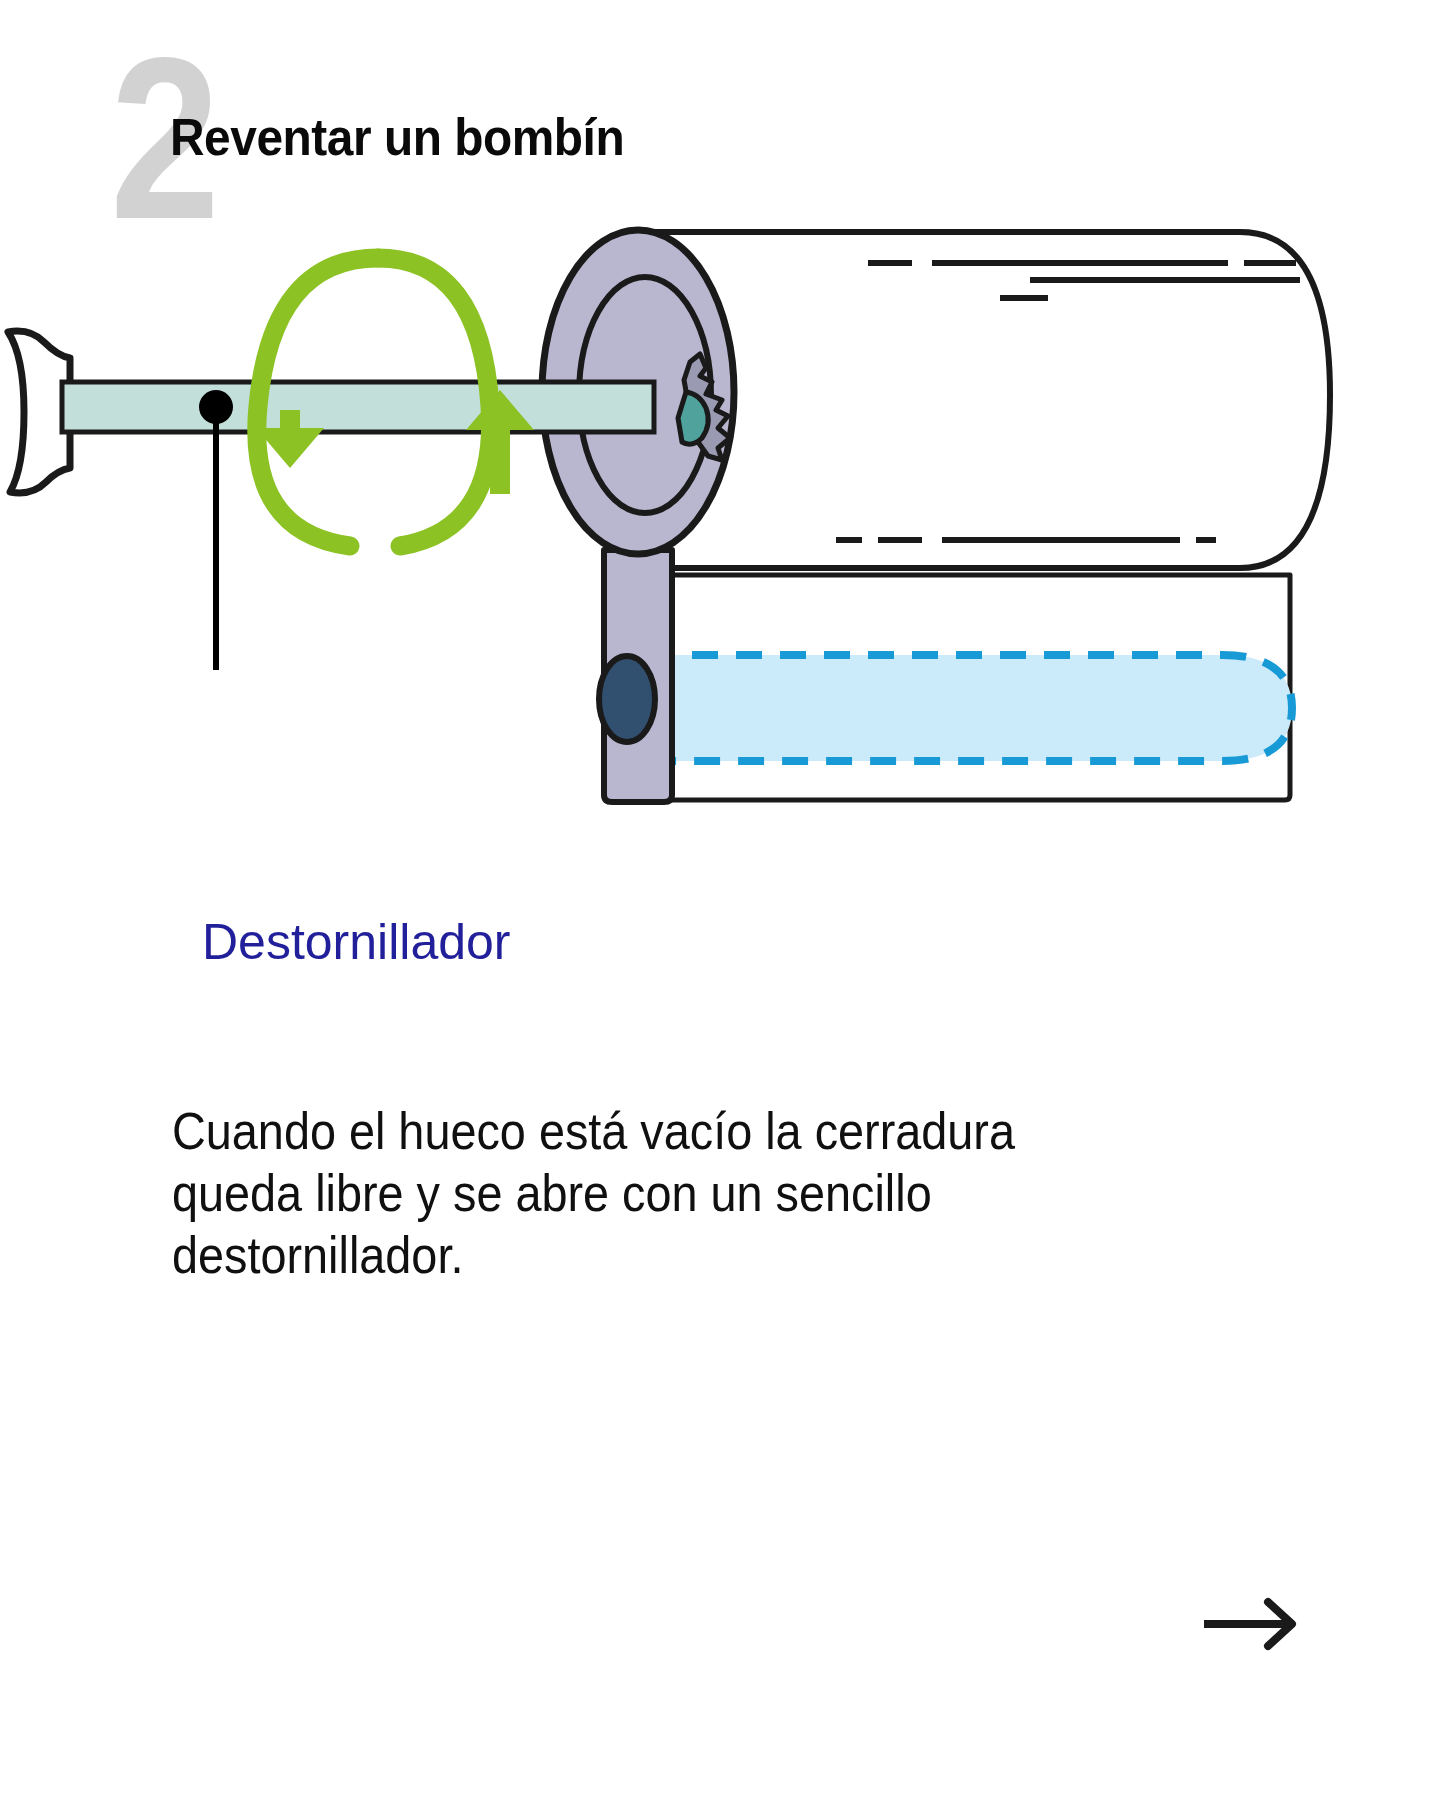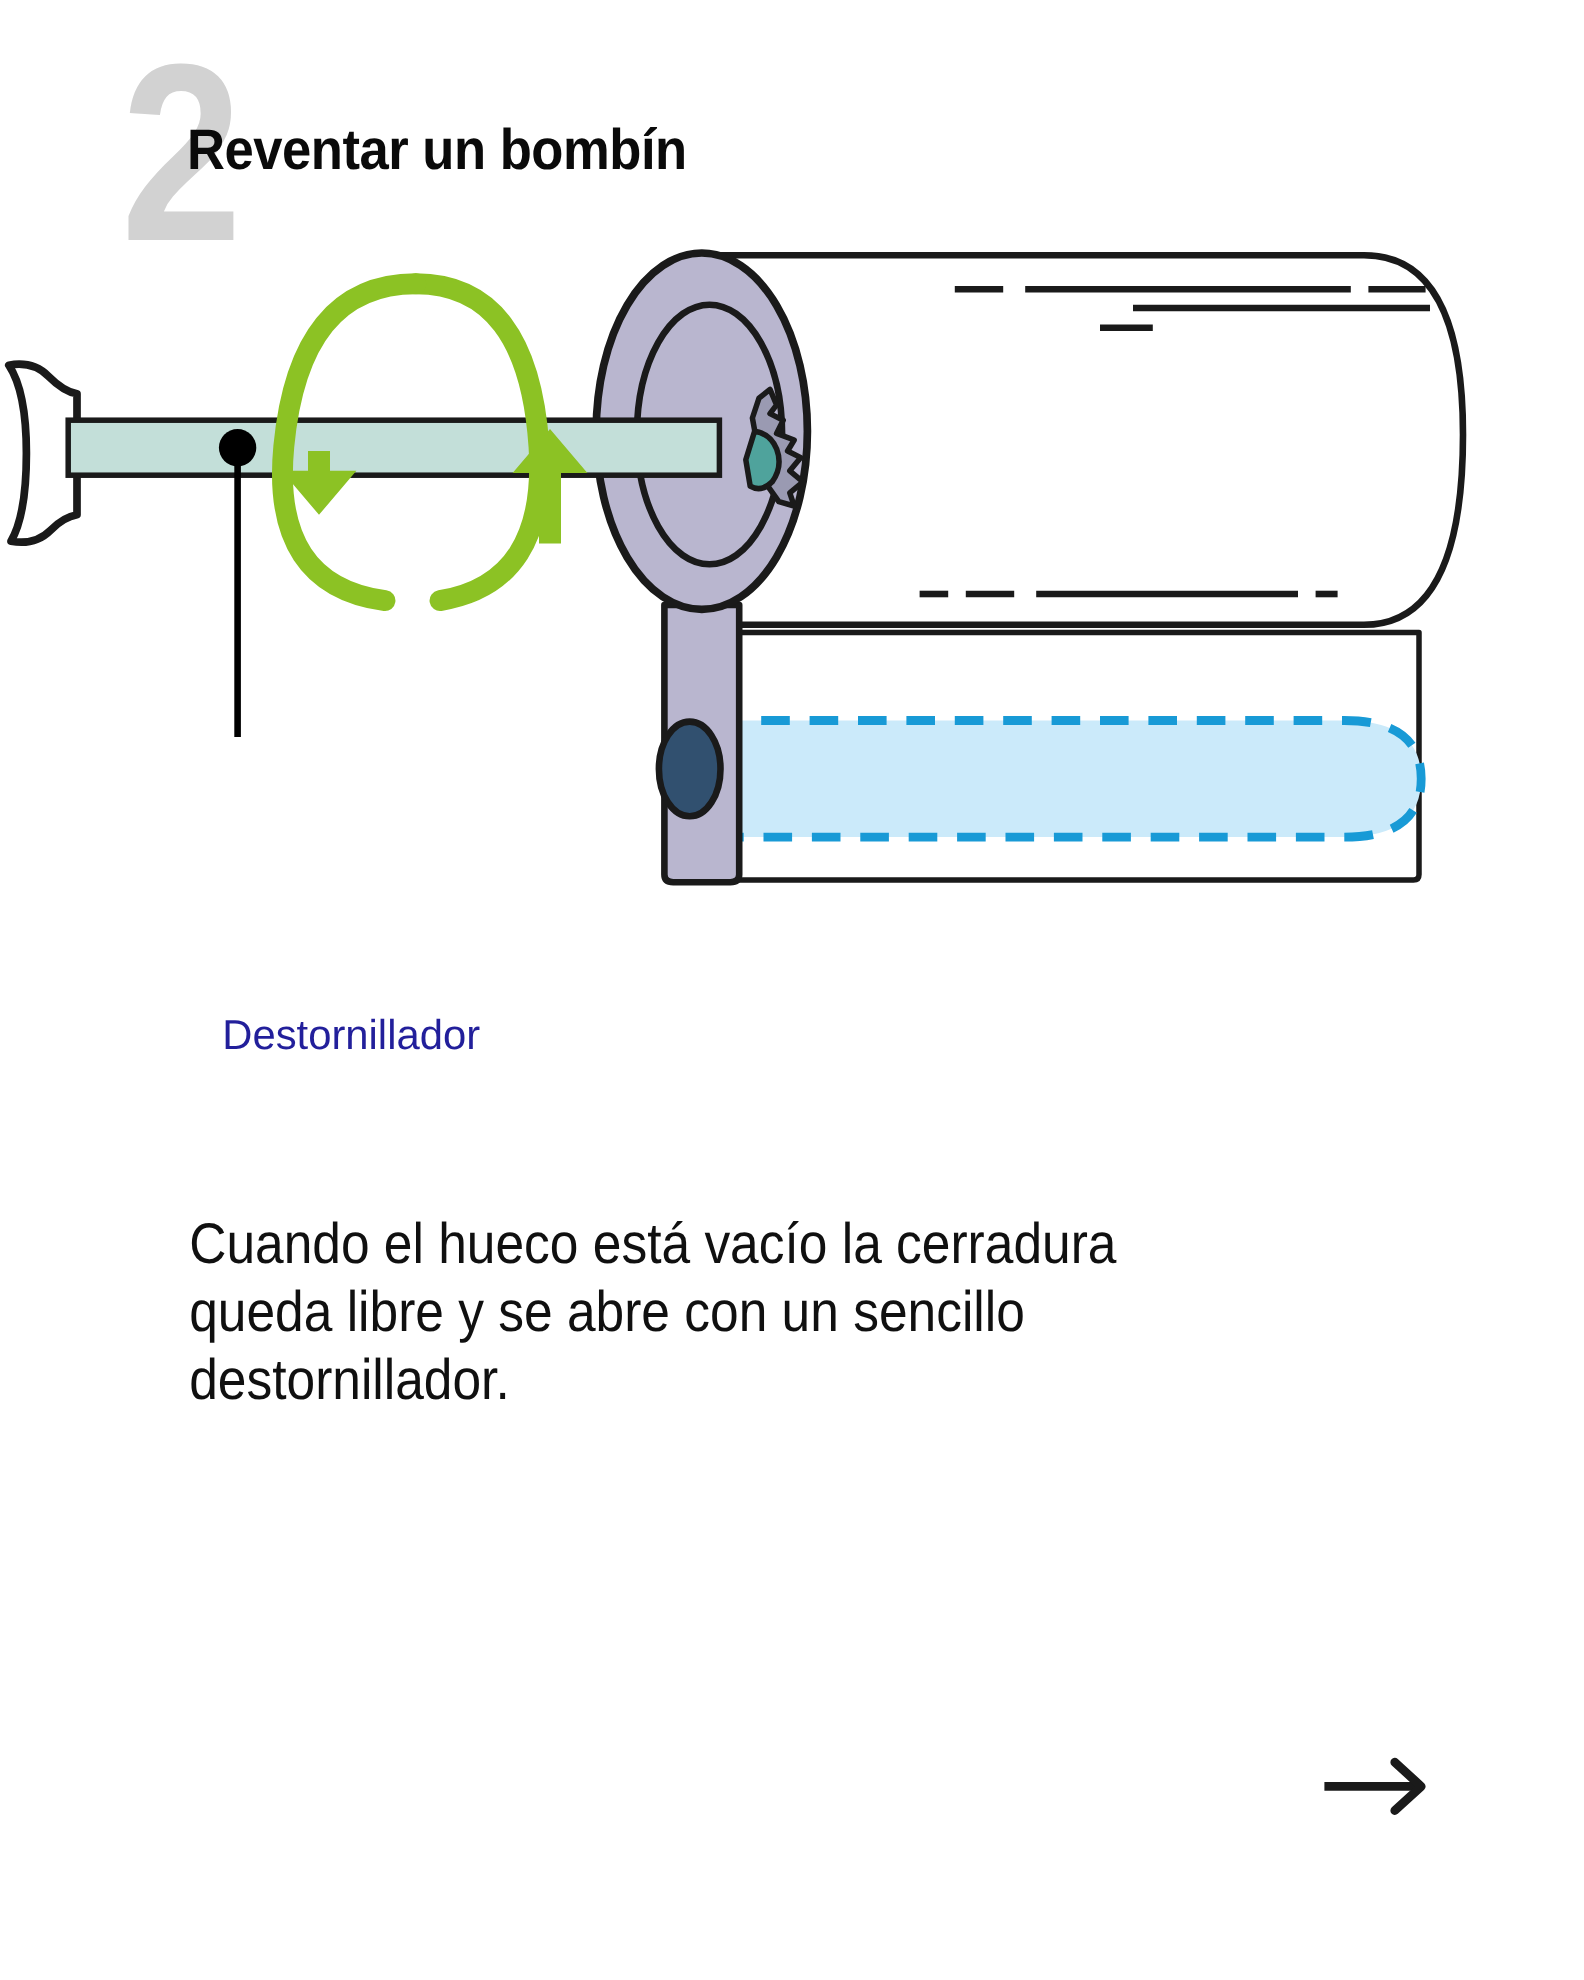--- a/index.html
+++ b/index.html
@@ -63,21 +63,21 @@
   }
   .diagram svg {
     display: block;
   }
 
   .callout-label {
     position: absolute;
     left: 202px;
     top: 706px;
     font-family: "Liberation Sans", sans-serif;
-    font-size: 38px;
+    font-size: 50px;
     line-height: 52px;
     color: #221f9b;
     white-space: nowrap;
   }
 
   
   .caption {
     position: absolute;
     left: 172px;
     top: 1100px;

